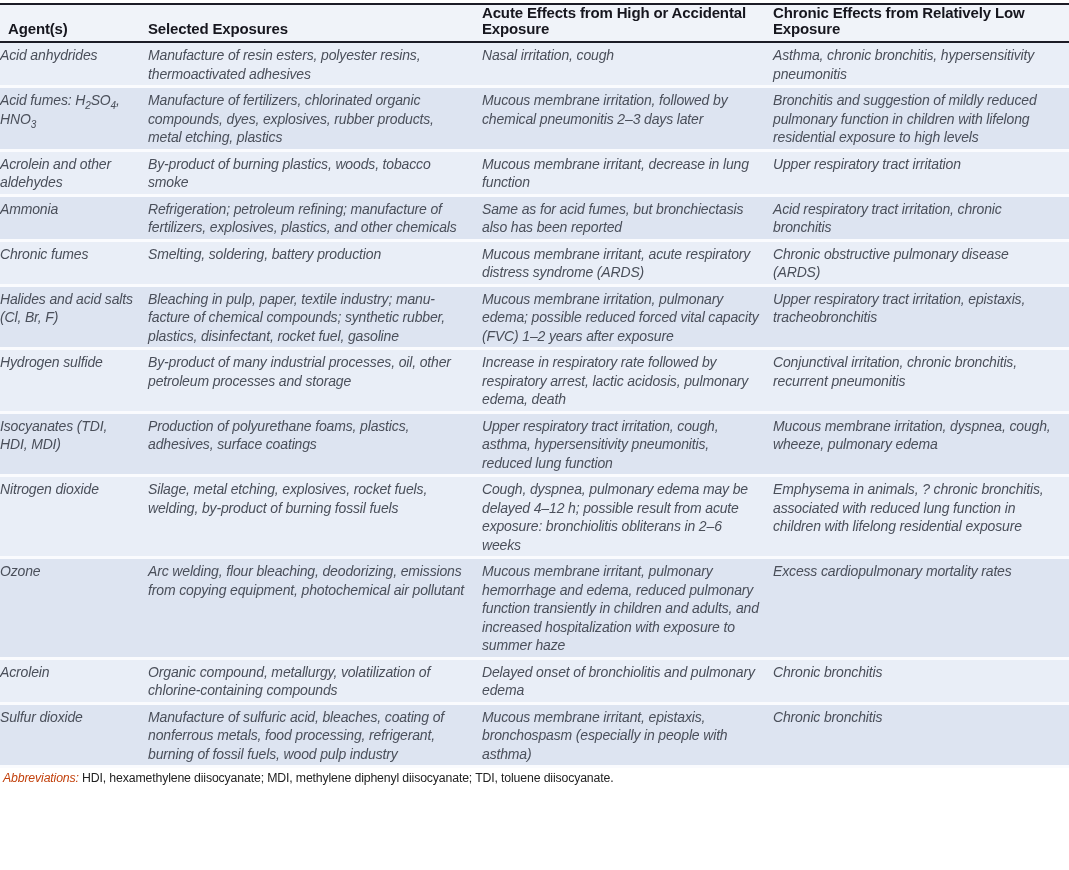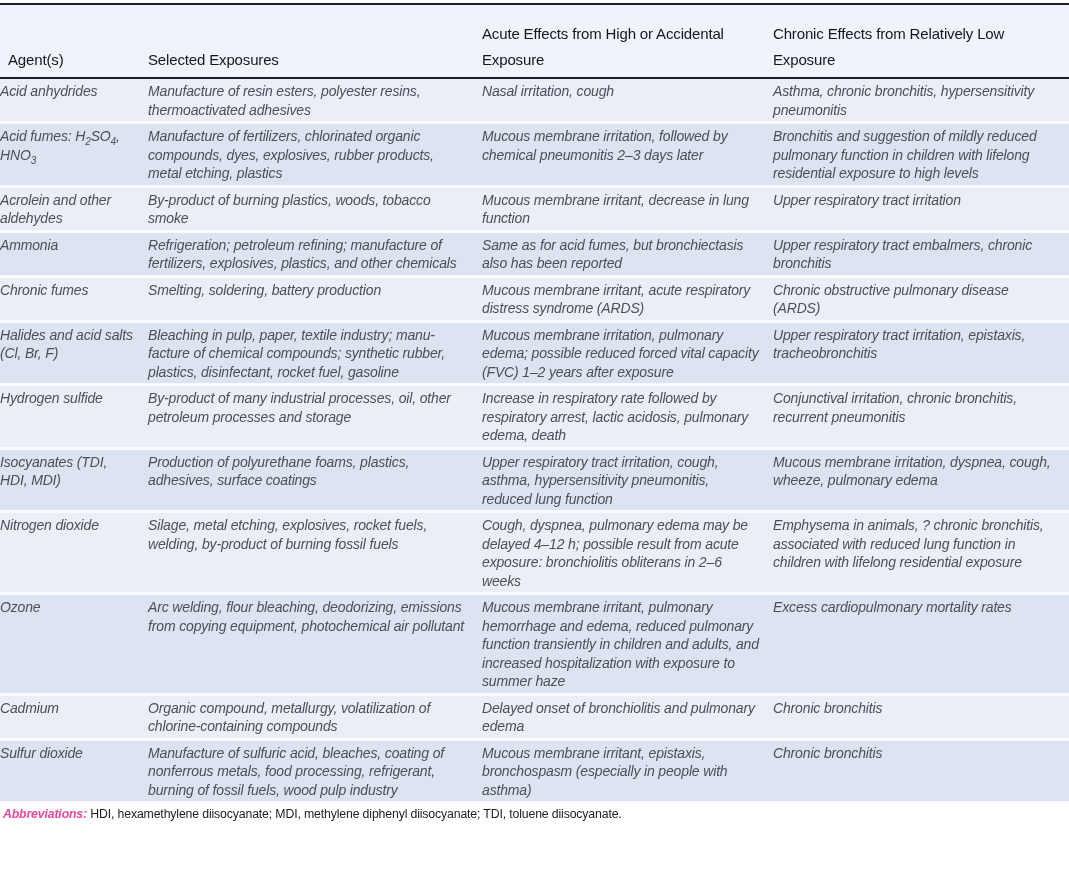--- a/index.html
+++ b/index.html
@@ -16,39 +16,39 @@
   .grid-row{
     display:grid;
     grid-template-columns:148px 334px 291px 1fr;
   }
   .thead{
     background:var(--header-bg);
     border-bottom:2px solid var(--rule-dark);
     align-items:end;
   }
   .th{
-    font-weight:normal; font-size:15px; line-height:26px;
+    font-weight:bold; font-size:15px; line-height:16px;
     color:var(--header-text);
-    padding:16px 14px 4px 0;
+    padding:0 14px 4px 0;
   }
   .c1{padding-left:8px;}
   .row{border-bottom:3px solid var(--separator);}
   .row:nth-child(odd){background:var(--row-light);}
   .row:nth-child(even){background:var(--row-dark);}
   .td{
     font-size:14px; line-height:18.5px;
     padding:3px 14px 2px 0;
     font-style:italic;
   }
   sub{font-size:10px; line-height:0;}
   .footnote{
     font-size:12.3px; line-height:15px; color:#222222;
     padding:3px 0 0 3px; background:#ffffff;
   }
-  .abbr-label{font-weight:bold; font-style:italic; color:#ec4899;}
+  .abbr-label{font-weight:normal; font-style:italic; color:#c2410c;}
 </style>
 </head>
 <body>
 
 <div class="top-rule"></div>
 
 <div>
 
   <div class="grid-row thead">
     <div class="th c1">Agent(s)</div>
@@ -77,21 +77,21 @@
       <div class="td c1">Acrolein and other aldehydes</div>
       <div class="td">By-product of burning plastics, woods, tobacco smoke</div>
       <div class="td">Mucous membrane irritant, decrease in lung function</div>
       <div class="td">Upper respiratory tract irritation</div>
     </div>
 
     <div class="grid-row row">
       <div class="td c1">Ammonia</div>
       <div class="td">Refrigeration; petroleum refining; manufacture of fertilizers, explosives, plastics, and other chemicals</div>
       <div class="td">Same as for acid fumes, but bronchiectasis also has been reported</div>
-      <div class="td">Upper respiratory tract embalmers, chronic bronchitis</div>
+      <div class="td">Acid respiratory tract irritation, chronic bronchitis</div>
     </div>
 
     <div class="grid-row row">
       <div class="td c1">Chronic fumes</div>
       <div class="td">Smelting, soldering, battery production</div>
       <div class="td">Mucous membrane irritant, acute respira­tory distress syndrome (ARDS)</div>
       <div class="td">Chronic obstructive pulmonary disease (ARDS)</div>
     </div>
 
 
@@ -124,21 +124,21 @@
     </div>
 
     <div class="grid-row row">
       <div class="td c1">Ozone</div>
       <div class="td">Arc welding, flour bleaching, deodorizing, emis­sions from copying equipment, photochemical air pollutant</div>
       <div class="td">Mucous membrane irritant, pulmonary hemorrhage and edema, reduced pulmo­nary function transiently in children and adults, and increased hospitalization with exposure to summer haze</div>
       <div class="td">Excess cardiopulmonary mortality rates</div>
     </div>
 
     <div class="grid-row row">
-      <div class="td c1">Cadmium</div>
+      <div class="td c1">Acrolein</div>
       <div class="td">Organic compound, metallurgy, volatilization of chlorine-containing compounds</div>
       <div class="td">Delayed onset of bronchiolitis and pulmo­nary edema</div>
       <div class="td">Chronic bronchitis</div>
     </div>
 
     <div class="grid-row row">
       <div class="td c1">Sulfur dioxide</div>
       <div class="td">Manufacture of sulfuric acid, bleaches, coating of nonferrous metals, food processing, refriger­ant, burning of fossil fuels, wood pulp industry</div>
       <div class="td">Mucous membrane irritant, epistaxis, bronchospasm (especially in people with asthma)</div>
       <div class="td">Chronic bronchitis</div>

